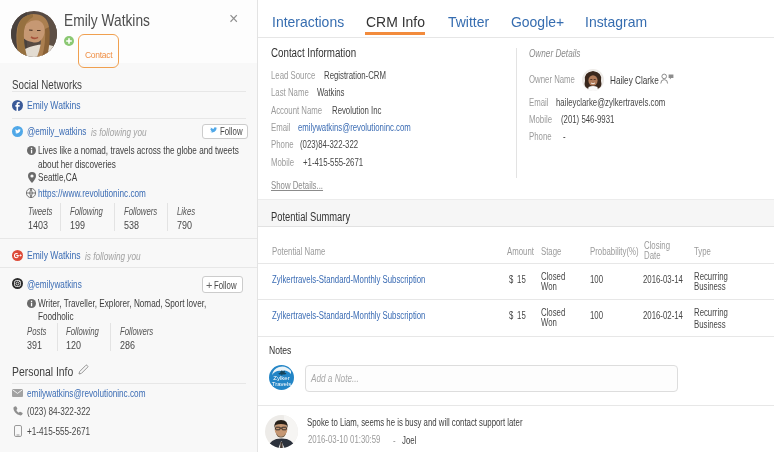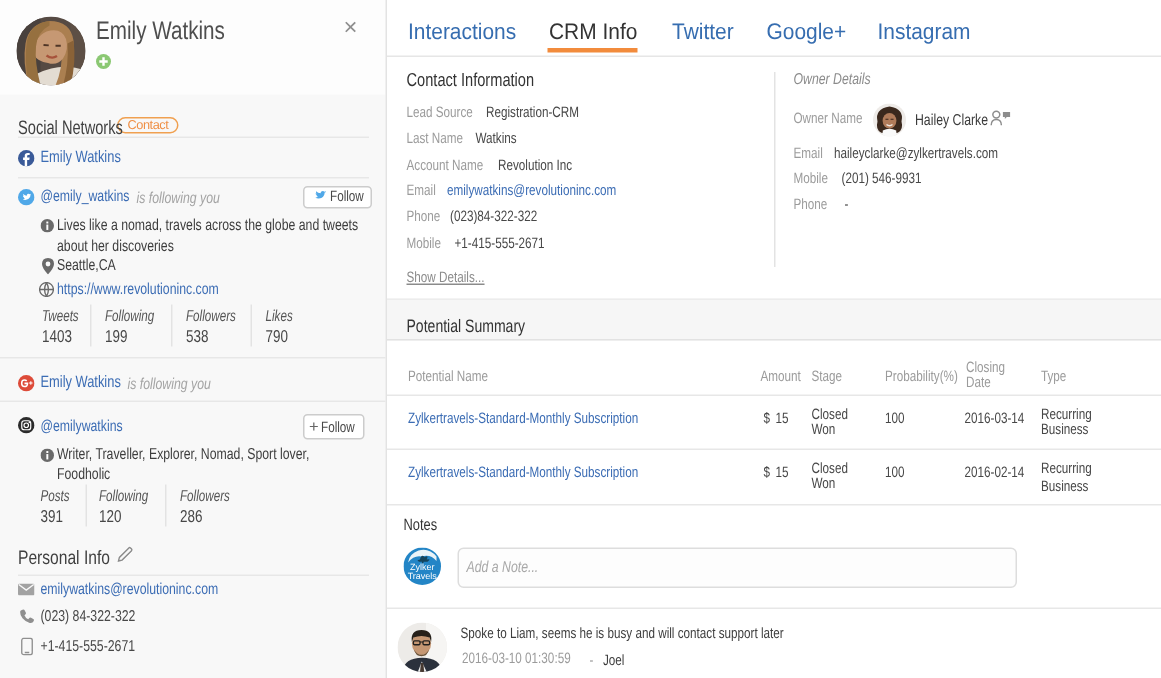--- a/index.html
+++ b/index.html
@@ -43,21 +43,21 @@
  </g>
 </svg>
 
 <div class="t" style="left:64px;top:12px;font-size:17px;color:#4e4e4e;transform:scaleX(.81);">Emily Watkins</div>
 
 <svg style="left:64px;top:36px;" width="10" height="10" viewBox="0 0 10 10">
  <circle cx="5" cy="5" r="5" fill="#8bc873"></circle>
  <path d="M4.2 2.2 L5.8 2.2 L5.8 4.2 L7.8 4.2 L7.8 5.8 L5.8 5.8 L5.8 7.8 L4.2 7.8 L4.2 5.8 L2.2 5.8 L2.2 4.2 L4.2 4.2 Z" fill="#fff"></path>
 </svg>
 
-<div style="position:absolute;left:78px;top:34px;height:11px;padding:0 6px;border:1px solid #f0a050;border-radius:6px;color:#ef8f45;font-size:8.5px;line-height:9.5px;letter-spacing:-0.3px;margin-top:44px;">Contact</div>
+<div style="position:absolute;left:78px;top:34px;height:11px;padding:16px 6px;border:1px solid #f0a050;border-radius:6px;color:#ef8f45;font-size:8.5px;line-height:9.5px;letter-spacing:-0.3px;">Contact</div>
 
 <div class="t" style="left:229px;top:11px;font-size:16px;color:#8f8f8f;">×</div>
 
 <div class="t" style="left:12px;top:78px;font-size:13px;color:#3f3f3f;transform:scaleX(.75);">Social Networks</div>
 <div class="hr" style="left:12px;top:91px;width:234px;"></div>
 
 <svg style="left:12px;top:100px;" width="11" height="11" viewBox="0 0 13 13">
  <circle cx="6.5" cy="6.5" r="6.5" fill="#3a5a98"></circle>
  <path d="M7.2 13 L7.2 7.9 L8.9 7.9 L9.2 6 L7.2 6 L7.2 4.7 Q7.2 4 8 4 L9.2 4 L9.2 2.3 L7.6 2.3 Q5.3 2.3 5.3 4.5 L5.3 6 L4 6 L4 7.9 L5.3 7.9 L5.3 13 Z" fill="#fff"></path>
 </svg>

